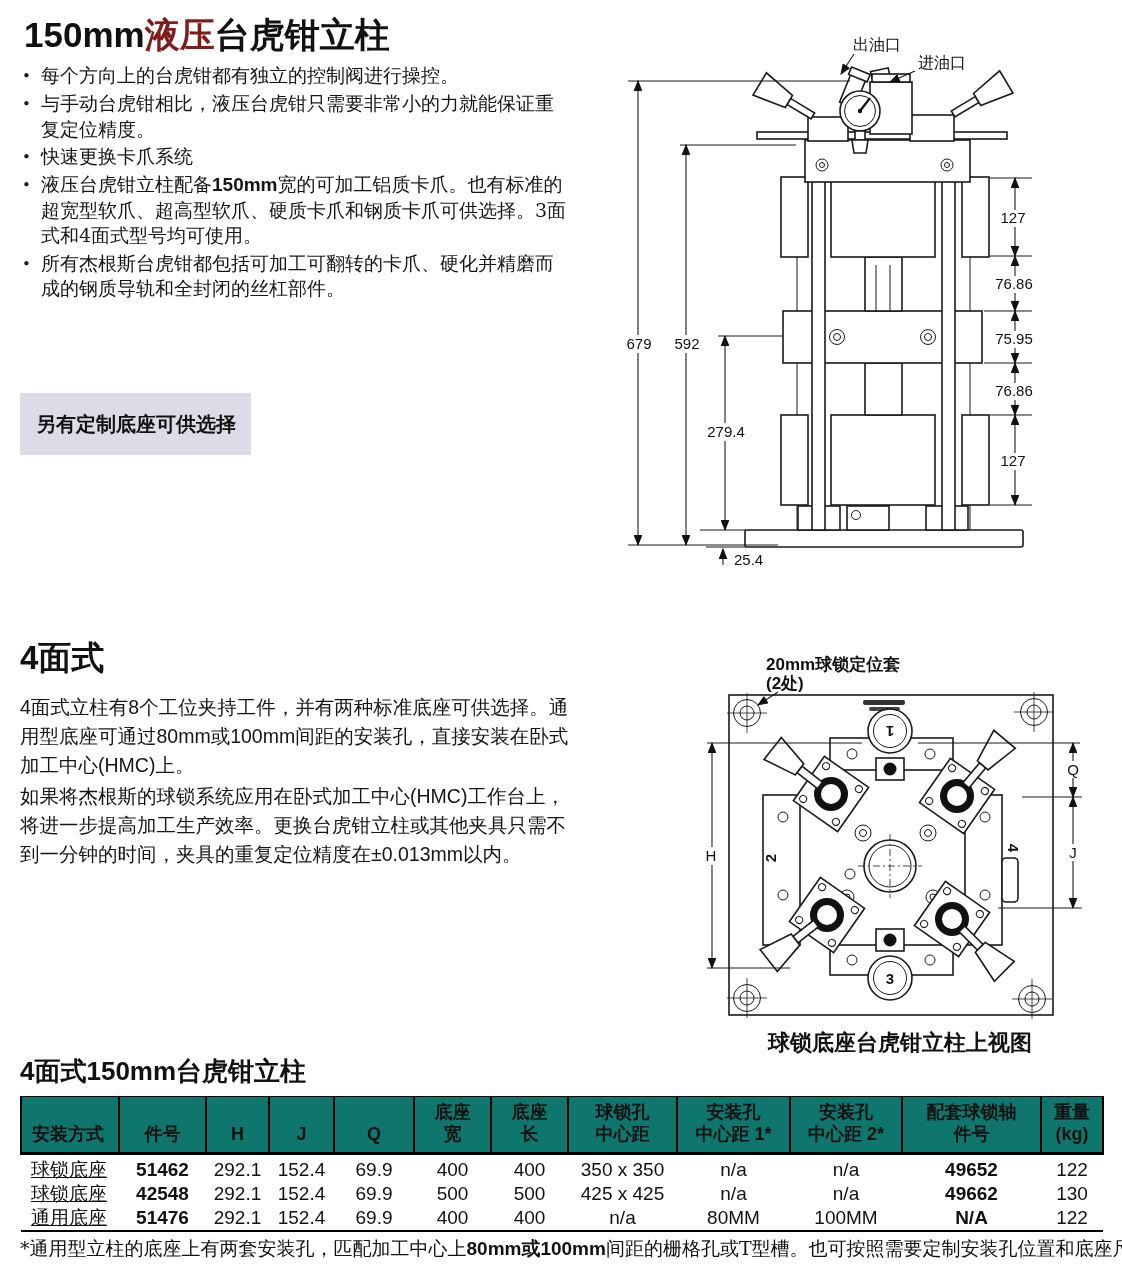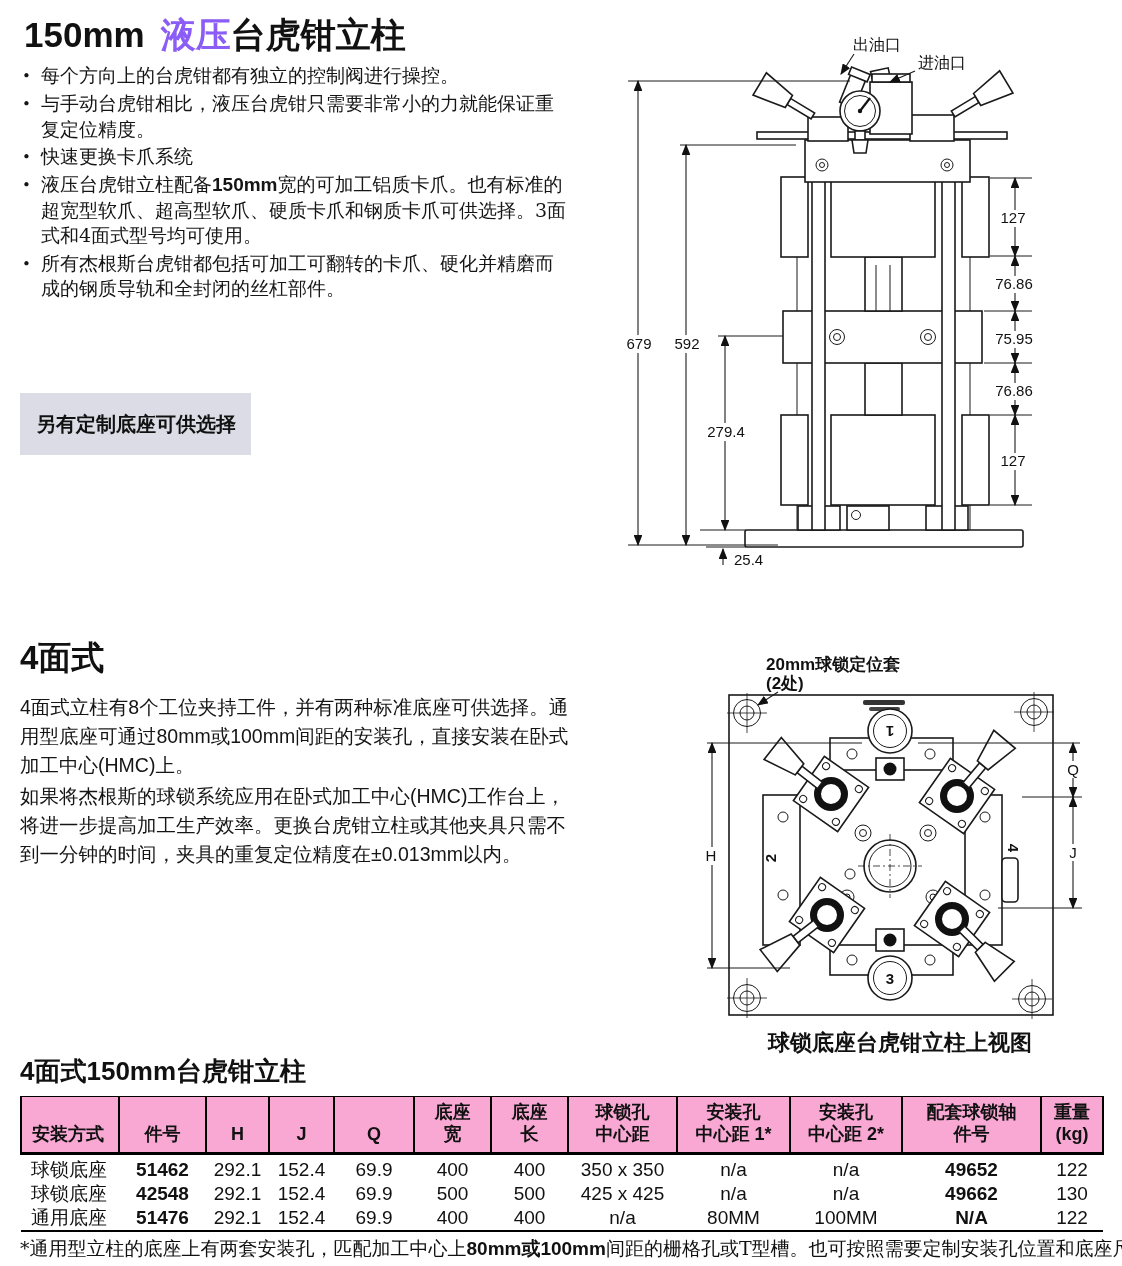--- a/index.html
+++ b/index.html
@@ -2,49 +2,49 @@
 <html><head>
 <meta charset="utf-8">
 <style>
   html,body{margin:0;padding:0;}
   body{
     width:1122px;height:1266px;position:relative;background:#ffffff;
     font-family:"Liberation Sans",sans-serif;color:#111;overflow:hidden;
   }
   
   .title{position:absolute;left:24px;top:12px;font-size:35px;font-weight:bold;white-space:nowrap;}
-  .title .blue{color:#8b5cf6;margin-left:16px;}
+  .title .blue{color:#7f1d1d;}
   .bullets{position:absolute;left:22px;top:63px;width:548px;}
   .bullet{display:flex;margin-bottom:2px;font-family:"DejaVu Serif","Liberation Serif",serif;
           font-size:19px;line-height:25.5px;color:#151515;}
   .bullet .dot{width:19px;flex:none;font-size:15px;line-height:26px;}
   .bullet .sansb{font-family:"Liberation Sans",sans-serif;font-weight:bold;}
   .note-box{position:absolute;left:20px;top:393px;width:231px;height:62px;background:#dcdce6;
             display:flex;align-items:center;box-sizing:border-box;padding-left:16px;
             font-size:20px;font-weight:bold;}
   .h2{position:absolute;left:20px;top:636px;font-size:33px;font-weight:bold;}
   .para{position:absolute;left:20px;width:558px;font-family:Liberation Sans, sans-serif;
         font-size:19.5px;line-height:29px;color:#151515;}
   #para1{top:693px;}
   #para2{top:782px;}
   .tv-caption{position:absolute;left:728px;top:1028px;width:344px;text-align:center;
               font-size:22px;font-weight:bold;}
   
   .tbl-title{position:absolute;left:20px;top:1054px;font-size:26px;font-weight:bold;}
   table.spec{position:absolute;left:20px;top:1096px;width:1082px;border-collapse:collapse;
              table-layout:fixed;}
   table.spec th{
-    background:#f9a8d4;font-size:18px;font-weight:bold;vertical-align:bottom;
+    background:#0f766e;font-size:18px;font-weight:bold;vertical-align:bottom;
     padding:4px 2px 7px 2px;border-right:2px solid #000;border-left:2px solid #000;
     white-space:pre-line;line-height:22px;height:40px;border-top:1.5px solid #000;
   }
   table.spec thead tr{border-bottom:3px solid #000;}
   table.spec th:first-child{text-align:left;padding-left:10px;}
   table.spec td{font-size:19px;text-align:center;height:24px;line-height:24px;padding:0 2px;}
-  table.spec td:first-child{text-align:left;padding-left:10px;}
+  table.spec td:first-child{text-align:left;padding-left:10px;text-decoration:underline;}
   table.spec td:nth-child(2),table.spec td:nth-child(11){font-weight:bold;}
   table.spec tbody tr:first-child td{padding-top:3px;}
   table.spec tbody tr:last-child td{border-bottom:2px solid #000;margin-top:40px;}
   .footnote{position:absolute;left:20px;top:1236px;width:1102px;font-size:19px;
             font-family:"DejaVu Serif","Liberation Serif",serif;white-space:nowrap;overflow:hidden;}
   .footnote b{font-family:"Liberation Sans",sans-serif;}
   
   .fv{position:absolute;left:600px;top:25px;}
   .tv{position:absolute;left:690px;top:650px;}
   svg .part{fill:#fff;stroke:#1a1a1a;stroke-width:1.6;}

